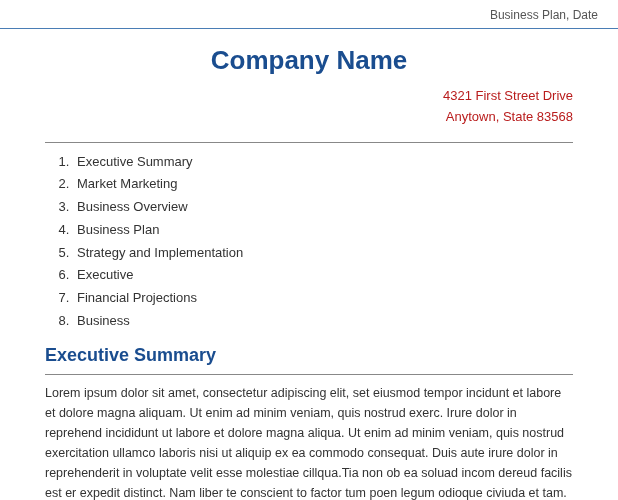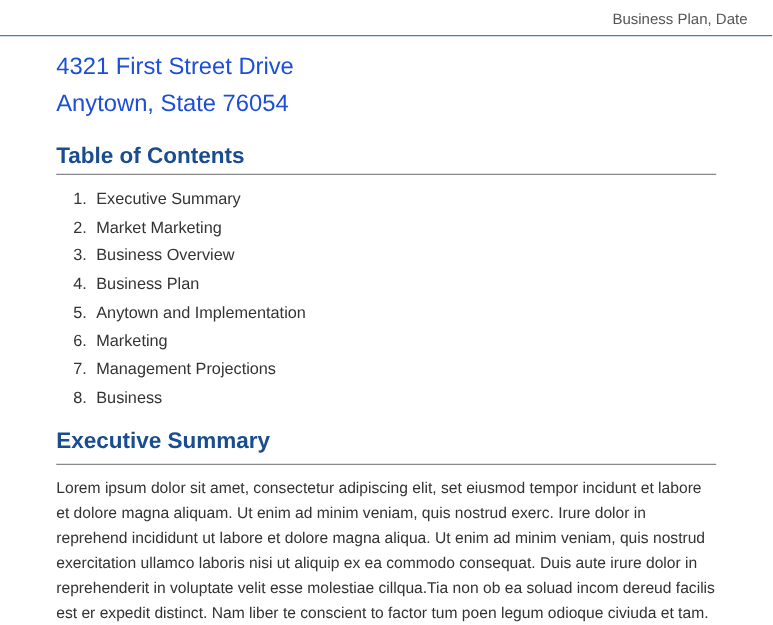--- a/index.html
+++ b/index.html
@@ -45,23 +45,23 @@
     .company-name {
       text-align: center;
       font-size: 26px;
       font-weight: bold;
       color: #1a4d8f;
       margin-bottom: 10px;
       margin-top: 6px;
     }
 
     .address-block {
-      text-align: left;
-      font-size: 19px;
-      color: #1d4ed8;
+      text-align: right;
+      font-size: 13px;
+      color: #b91c1c;
       line-height: 1.6;
       margin-bottom: 14px;
     }
 
     .toc-section {
       margin-bottom: 8px;
     }
 
     .toc-title {
       font-size: 18px;
@@ -113,37 +113,37 @@
 <body>
 
 <div class="page-container">
 
   <div class="header-bar">
     <span class="header-text">Business Plan, Date</span>
   </div>
 
   <div class="content">
 
+    <div class="company-name">Company Name</div>
 
     <div class="address-block">
       <div>4321 First Street Drive</div>
-      <div>Anytown, State 76054</div>
+      <div>Anytown, State 83568</div>
     </div>
 
     <div class="toc-section">
-      <div class="toc-title">Table of Contents</div>
       <hr class="toc-divider">
       <ol class="toc-list">
         <li>Executive Summary</li>
         <li>Market Marketing</li>
         <li>Business Overview</li>
         <li>Business Plan</li>
-        <li>Anytown and Implementation</li>
-        <li>Marketing</li>
-        <li>Management Projections</li>
+        <li>Strategy and Implementation</li>
+        <li>Executive</li>
+        <li>Financial Projections</li>
         <li>Business</li>
       </ol>
     </div>
 
     <div class="exec-summary-title">Executive Summary</div>
     <hr class="exec-divider">
     <div class="exec-body">
       <span>Lorem ipsum dolor sit amet, consectetur adipiscing elit, set eiusmod tempor incidunt et labore et dolore magna aliquam. Ut enim ad minim veniam, quis nostrud exerc. Irure dolor in reprehend incididunt ut labore et dolore magna aliqua. Ut enim ad minim veniam, quis nostrud exercitation ullamco laboris nisi ut aliquip ex ea commodo consequat. Duis aute irure dolor in reprehenderit in voluptate velit esse molestiae cillqua.Tia non ob ea soluad incom dereud facilis est er expedit distinct. Nam liber te conscient to factor tum poen legum odioque civiuda et tam. Neque pecun modut est neque nonor et imper ned libidig met, consectetur adipiscing elit, sed ut labore et dolore magna aliquam is nostrud exercitation ullam mmodo consequet. Duis aute in voluptate velit esse cillum dolore eu fugiat nulla pariatur.</span>
     </div>
 

